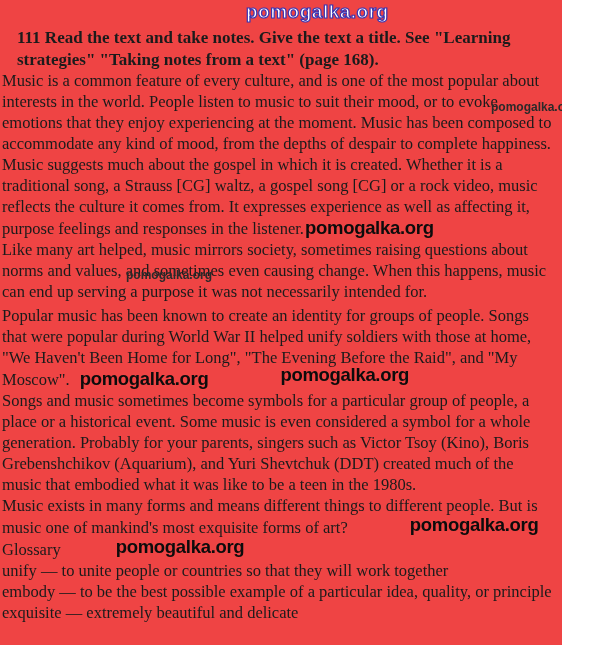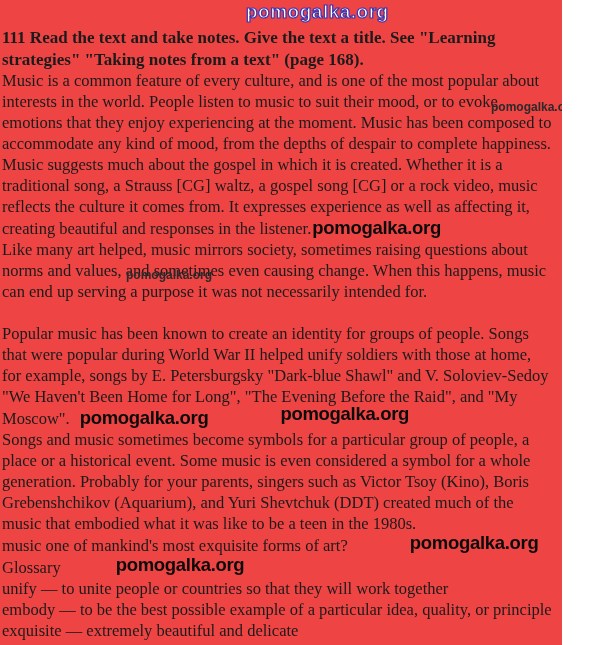--- a/index.html
+++ b/index.html
@@ -43,31 +43,31 @@
     font-weight: bold;
     font-size: 12px;
     color: #2a2a2a;
     white-space: nowrap;
     z-index: 2;
   }
   .wm-small-evoke   { left: 491px; top: 100px; }
   .wm-small-purpose { left: 126px; top: 268px; }
 
   .heading {
-    margin: 27px 0 0 2px;
+    margin: 27px 0 0 17px;
     font-weight: bold;
     font-size: 17px;
     line-height: 21.5px;
   }
   .para {
     margin: 0 0 0 2px;
     font-size: 16.5px;
     line-height: 21px;
   }
-  .para-gap { margin-top: 21px; }
+  .para-gap { margin-top: 3px; }
   .line { white-space: nowrap; }
 
   .wm-after-listener { margin-left: 1px; transform: translateY(0px); }
   .wm-moscow-1 { margin-left: 10px; }
   .wm-moscow-2 { margin-left: 72px; transform: translateY(-4px); }
   .wm-art      { margin-left: 62px; transform: translateY(-2px); }
   .wm-glossary { margin-left: 55px; transform: translateY(-2px); }
 </style>
 </head>
 <body>
@@ -84,46 +84,46 @@
   </div>
 
   <div class="para">
     <div class="line">Music is a common feature of every culture, and is one of the most popular about</div>
     <div class="line">interests in the world. People listen to music to suit their mood, or to evoke</div>
     <div class="line">emotions that they enjoy experiencing at the moment. Music has been composed to</div>
     <div class="line">accommodate any kind of mood, from the depths of despair to complete happiness.</div>
     <div class="line">Music suggests much about the gospel in which it is created. Whether it is a</div>
     <div class="line">traditional song, a Strauss [CG] waltz, a gospel song [CG] or a rock video, music</div>
     <div class="line">reflects the culture it comes from. It expresses experience as well as affecting it,</div>
-    <div class="line"><span>creating beautiful and responses in the listener.</span><span class="wm-bold wm-after-listener">pomogalka.org</span></div>
+    <div class="line"><span>purpose feelings and responses in the listener.</span><span class="wm-bold wm-after-listener">pomogalka.org</span></div>
   </div>
 
   <div class="para">
     <div class="line">Like many art helped, music mirrors society, sometimes raising questions about</div>
     <div class="line">norms and values, and sometimes even causing change. When this happens, music</div>
     <div class="line">can end up serving a purpose it was not necessarily intended for.</div>
   </div>
 
   <div class="para para-gap">
     <div class="line">Popular music has been known to create an identity for groups of people. Songs</div>
     <div class="line">that were popular during World War II helped unify soldiers with those at home,</div>
-    <div class="line">for example, songs by E. Petersburgsky "Dark-blue Shawl" and V. Soloviev-Sedoy</div>
     <div class="line">"We Haven't Been Home for Long", "The Evening Before the Raid", and "My</div>
     <div class="line"><span>Moscow".</span><span class="wm-bold wm-moscow-1">pomogalka.org</span><span class="wm-bold wm-moscow-2">pomogalka.org</span></div>
   </div>
 
   <div class="para">
     <div class="line">Songs and music sometimes become symbols for a particular group of people, a</div>
     <div class="line">place or a historical event. Some music is even considered a symbol for a whole</div>
     <div class="line">generation. Probably for your parents, singers such as Victor Tsoy (Kino), Boris</div>
     <div class="line">Grebenshchikov (Aquarium), and Yuri Shevtchuk (DDT) created much of the</div>
     <div class="line">music that embodied what it was like to be a teen in the 1980s.</div>
   </div>
 
   <div class="para">
+    <div class="line">Music exists in many forms and means different things to different people. But is</div>
     <div class="line"><span>music one of mankind's most exquisite forms of art?</span><span class="wm-bold wm-art">pomogalka.org</span></div>
   </div>
 
   <div class="para">
     <div class="line"><span>Glossary</span><span class="wm-bold wm-glossary">pomogalka.org</span></div>
     <div class="line">unify — to unite people or countries so that they will work together</div>
     <div class="line">embody — to be the best possible example of a particular idea, quality, or principle</div>
     <div class="line">exquisite — extremely beautiful and delicate</div>
   </div>
 

